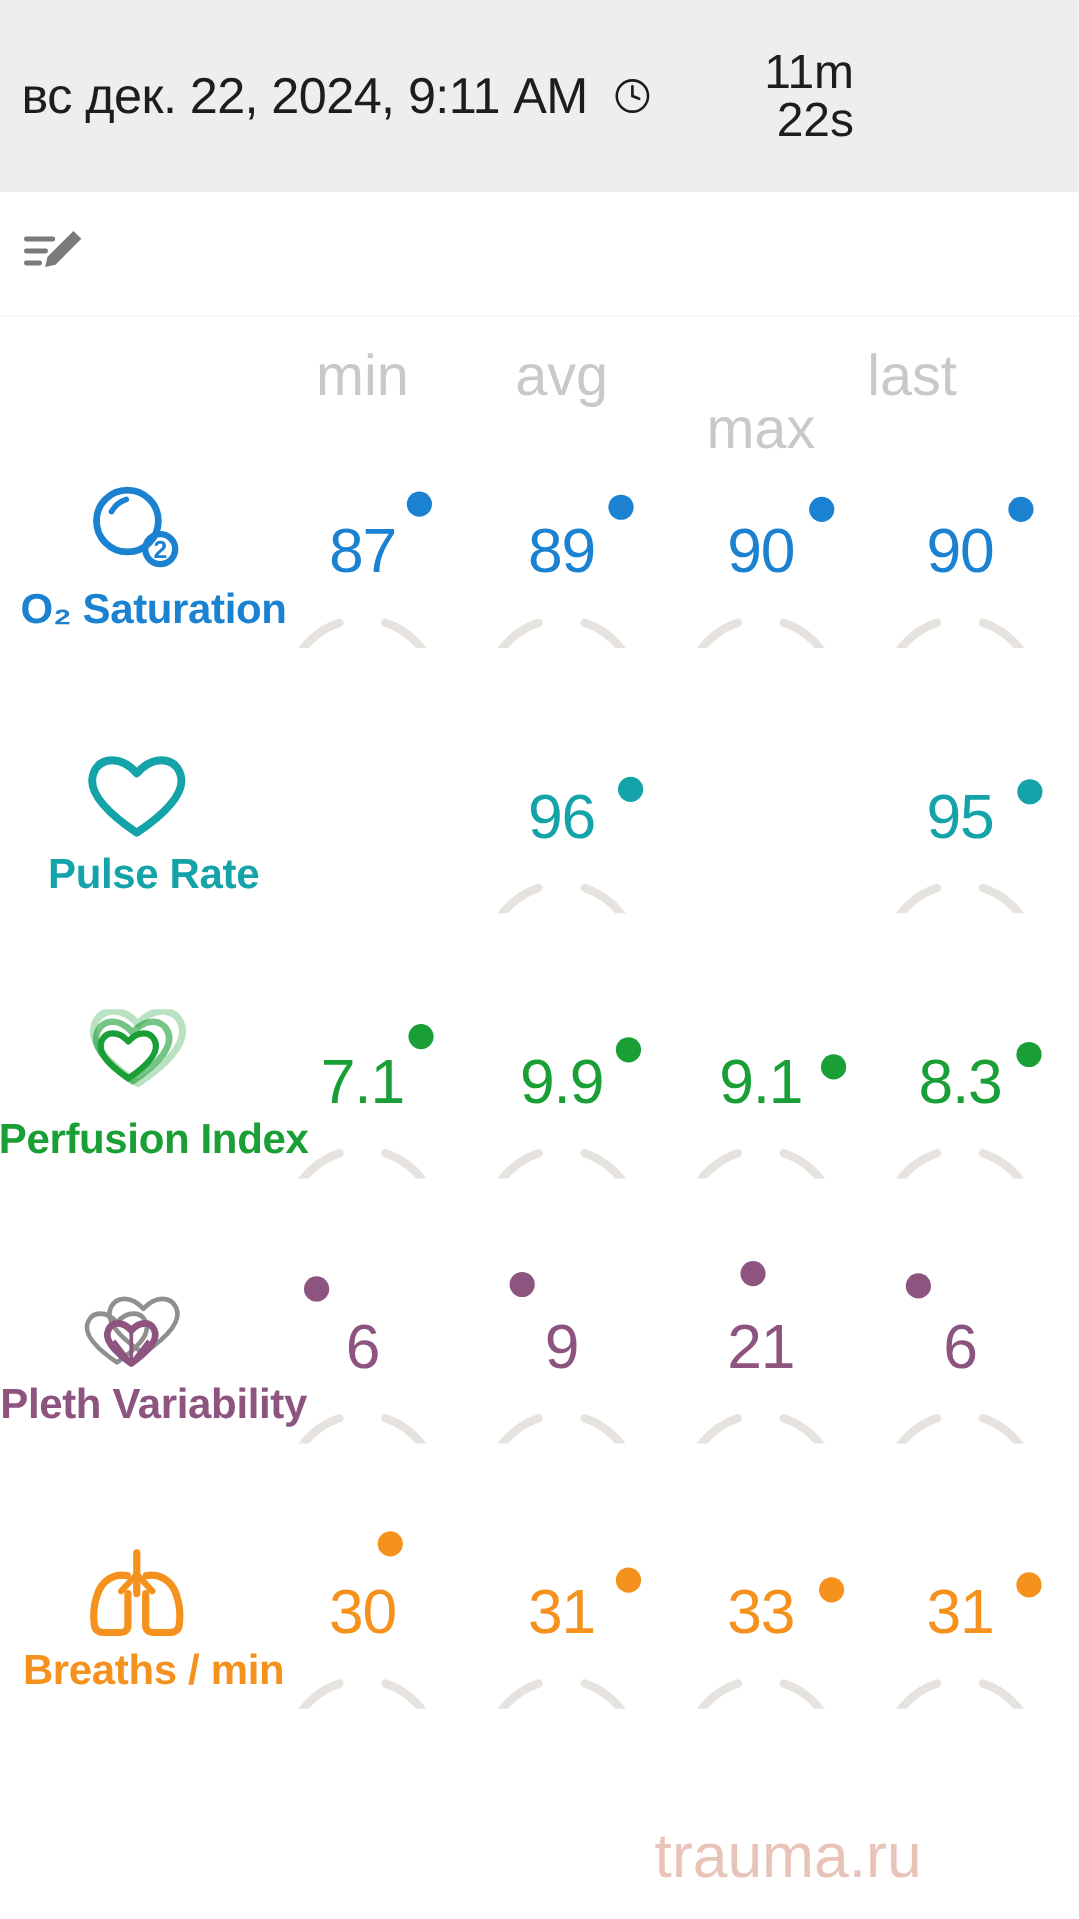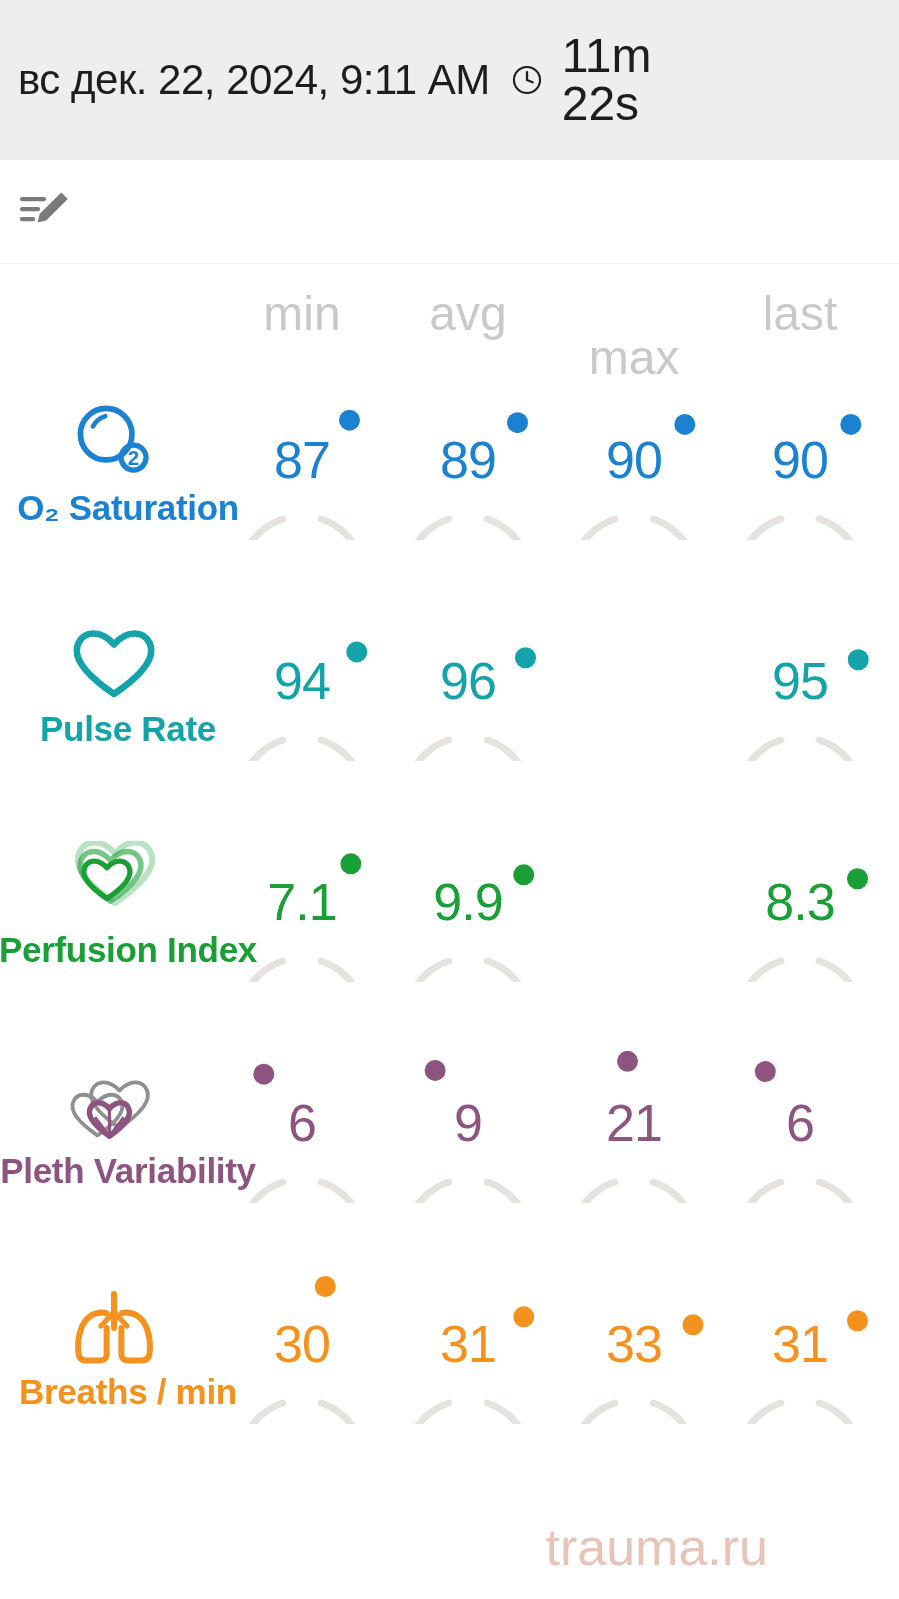--- a/index.html
+++ b/index.html
@@ -17,22 +17,22 @@
     background:#eeeeee;
     display:flex; align-items:center; padding: 0 18px;
   }
   .session-datetime {
     font-size: 42px; color:#1d1d1d; letter-spacing:-0.5px;
     white-space: nowrap; line-height: 1;
   }
   .clock-icon { margin-left: 20px; display:flex; align-items:center; }
   .duration {
     margin-left: 18px;
-    font-size: 48px; color:#1d1d1d; line-height: 1.0;
-    text-align: left; width: 150px;
+    font-size: 40px; color:#1d1d1d; line-height: 1.0;
+    text-align: right; width: 150px;
     white-space: pre-line;
   }
 
   
   .note-row {
     position:absolute; left:0; top:160px; width:899px; height:104px;
     background:#fff; display:flex; align-items:center; padding-left:18px;
     border-bottom:1px solid #f0f0f0;
   }
   .note-edit-icon { width:56px; height:46px; display:flex; align-items:center; }
@@ -105,21 +105,21 @@
         <path d="M21.6 1.7 l3.3 3.3 -10.8 10.8 -4.3 1.0 1.0 -4.3 z" fill="#7a7a7a"></path>
       </svg>
     </div>
   </div>
 
   <div class="stats">
     <div class="col-headers" id="col-headers">
         <div class="col-header" style="left: 302px;">min</div>
         <div class="col-header" style="left: 468px;">avg</div>
         <div class="col-header" style="left: 634px; margin-top: 44px;">max</div>
-        <div class="col-header" style="left: 800px;">last</div>
+        <div class="col-header" style="left: 760px;">last</div>
       </div>
     <div id="metric-rows">
         <div class="metric-row">
           <div class="metric-icon">
             <svg xmlns="http://www.w3.org/2000/svg" width="90" height="82" viewBox="0 0 46 42">
       <circle cx="19" cy="17.5" r="13.2" fill="none" stroke="#1b82d2" stroke-width="2.9"></circle>
       <path d="M12.2 13.5 q2.2 -4 6.3 -5.2" fill="none" stroke="#1b82d2" stroke-width="2.4" stroke-linecap="round"></path>
       <circle cx="33" cy="29.5" r="6.4" fill="none" stroke="#1b82d2" stroke-width="2.7"></circle>
       <text x="33" y="33.4" font-size="10.5" font-family="Liberation Sans, sans-serif" font-weight="700" fill="#1b82d2" text-anchor="middle">2</text>
     </svg>
@@ -159,28 +159,20 @@
           </div>
         </div>
         <div class="metric-row">
           <div class="metric-icon">
             <svg xmlns="http://www.w3.org/2000/svg" width="92" height="80" viewBox="0 0 46 40">
       <path d="M23 36 C 6 24.5 2.5 16.5 5.2 10.6 C 8 4.5 16.3 3.6 23 11.2
                C 29.7 3.6 38 4.5 40.8 10.6 C 43.5 16.5 40 24.5 23 36 Z" fill="none" stroke="#14a3a8" stroke-width="3.3" stroke-linejoin="round"></path>
     </svg>
           </div>
           <div class="metric-label" style="color: rgb(20, 163, 168);">Pulse Rate</div>
-          <div class="gauge" style="left: 302px;">
-            <svg xmlns="http://www.w3.org/2000/svg" viewBox="0 0 160 160">
-    <path d="M 60.84 138.97
-             A 62 62 0 1 0 99.16 138.97" fill="none" stroke="#e6e3de" stroke-width="7" stroke-linecap="round"></path>
-    <circle cx="134.74" cy="50.89" r="10.5" fill="#14a3a8"></circle>
-  </svg>
-            <div class="gauge-value" style="color: rgb(20, 163, 168);">94</div>
-          </div>
           <div class="gauge" style="left: 468px;">
             <svg xmlns="http://www.w3.org/2000/svg" viewBox="0 0 160 160">
     <path d="M 60.84 138.97
              A 62 62 0 1 0 99.16 138.97" fill="none" stroke="#e6e3de" stroke-width="7" stroke-linecap="round"></path>
     <circle cx="137.49" cy="56.77" r="10.5" fill="#14a3a8"></circle>
   </svg>
             <div class="gauge-value" style="color: rgb(20, 163, 168);">96</div>
           </div>
           <div class="gauge" style="left: 800px;">
             <svg xmlns="http://www.w3.org/2000/svg" viewBox="0 0 160 160">
@@ -218,20 +210,28 @@
             <div class="gauge-value" style="color: rgb(26, 158, 54);">7.1</div>
           </div>
           <div class="gauge" style="left: 468px;">
             <svg xmlns="http://www.w3.org/2000/svg" viewBox="0 0 160 160">
     <path d="M 60.84 138.97
              A 62 62 0 1 0 99.16 138.97" fill="none" stroke="#e6e3de" stroke-width="7" stroke-linecap="round"></path>
     <circle cx="135.73" cy="52.82" r="10.5" fill="#1a9e36"></circle>
   </svg>
             <div class="gauge-value" style="color: rgb(26, 158, 54);">9.9</div>
           </div>
+          <div class="gauge" style="left: 634px;">
+            <svg xmlns="http://www.w3.org/2000/svg" viewBox="0 0 160 160">
+    <path d="M 60.84 138.97
+             A 62 62 0 1 0 99.16 138.97" fill="none" stroke="#e6e3de" stroke-width="7" stroke-linecap="round"></path>
+    <circle cx="140.65" cy="67.11" r="10.5" fill="#1a9e36"></circle>
+  </svg>
+            <div class="gauge-value" style="color: rgb(26, 158, 54);">9.1</div>
+          </div>
           <div class="gauge" style="left: 800px;">
             <svg xmlns="http://www.w3.org/2000/svg" viewBox="0 0 160 160">
     <path d="M 60.84 138.97
              A 62 62 0 1 0 99.16 138.97" fill="none" stroke="#e6e3de" stroke-width="7" stroke-linecap="round"></path>
     <circle cx="137.49" cy="56.77" r="10.5" fill="#1a9e36"></circle>
   </svg>
             <div class="gauge-value" style="color: rgb(26, 158, 54);">8.3</div>
           </div>
         </div>
         <div class="metric-row">

